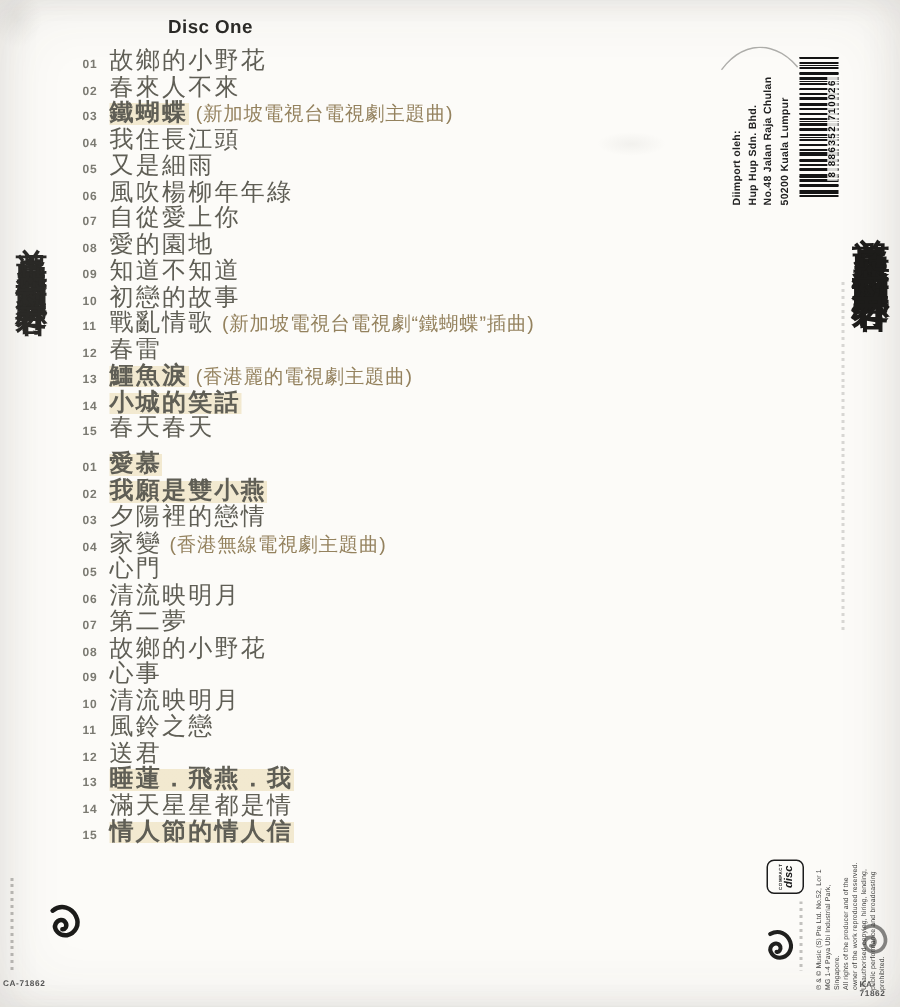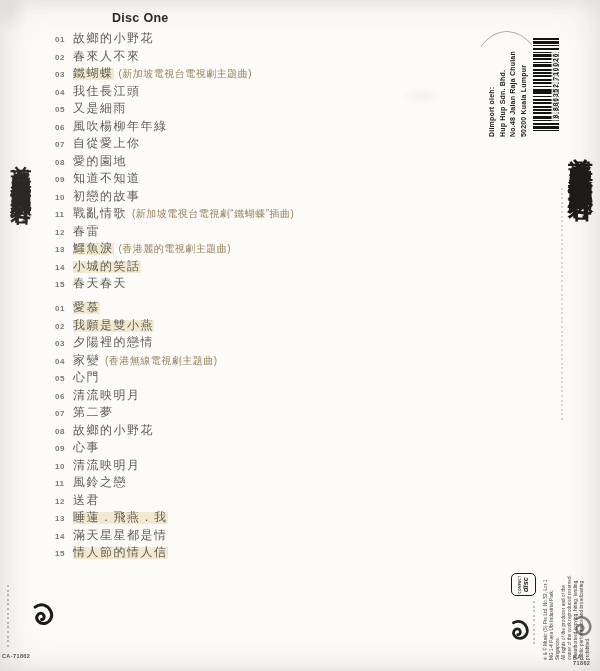--- a/index.html
+++ b/index.html
@@ -23,23 +23,23 @@
   .disc-block{position:absolute;left:55px;width:350px;}
   .disc-block.one{top:11px;}
   .disc-block.two{top:299px;}
   .disc-header{
     margin:0 0 5px 9px;font-size:12.5px;font-weight:bold;color:#29282
 5;
     color:#2b2a27;letter-spacing:.3px;padding-left:48px;
   }
   .track-row{display:flex;align-items:baseline;height:17.5px;}
   .num{width:18px;font-size:8px;font-weight:bold;color:#7b7a72;flex:none;letter-spacing:.5px;}
-  .title{font-size:12px;color:#5f5e55;letter-spacing:1.5px;white-space:nowrap;}
-  .title.hl{background:linear-gradient(transparent 18%,rgba(216,186,104,.28) 18% 86%,transparent 86%);}
-  .note{font-size:10px;color:#94825e;margin-left:5px;letter-spacing:.5px;white-space:nowrap;}
+  .title{font-size:16px;color:#5f5e55;letter-spacing:1.5px;white-space:nowrap;}
+  .title.hl{background:linear-gradient(transparent 18%,rgba(216,186,104,.28) 18% 86%,transparent 86%);font-weight:bold;}
+  .note{font-size:13px;color:#94825e;margin-left:5px;letter-spacing:.5px;white-space:nowrap;}
   
   .sticker-arc{
     position:absolute;left:468px;top:31px;width:78px;height:120px;
     border:1.6px solid rgba(110,110,105,.55);border-bottom-color:transparent;
     border-left-color:transparent;border-right-color:transparent;
     border-radius:50%;transform:rotate(-2deg);
   }
   .import-sticker{
     position:absolute;left:462px;top:66px;width:96px;height:46px;
     transform:rotate(-90deg);

